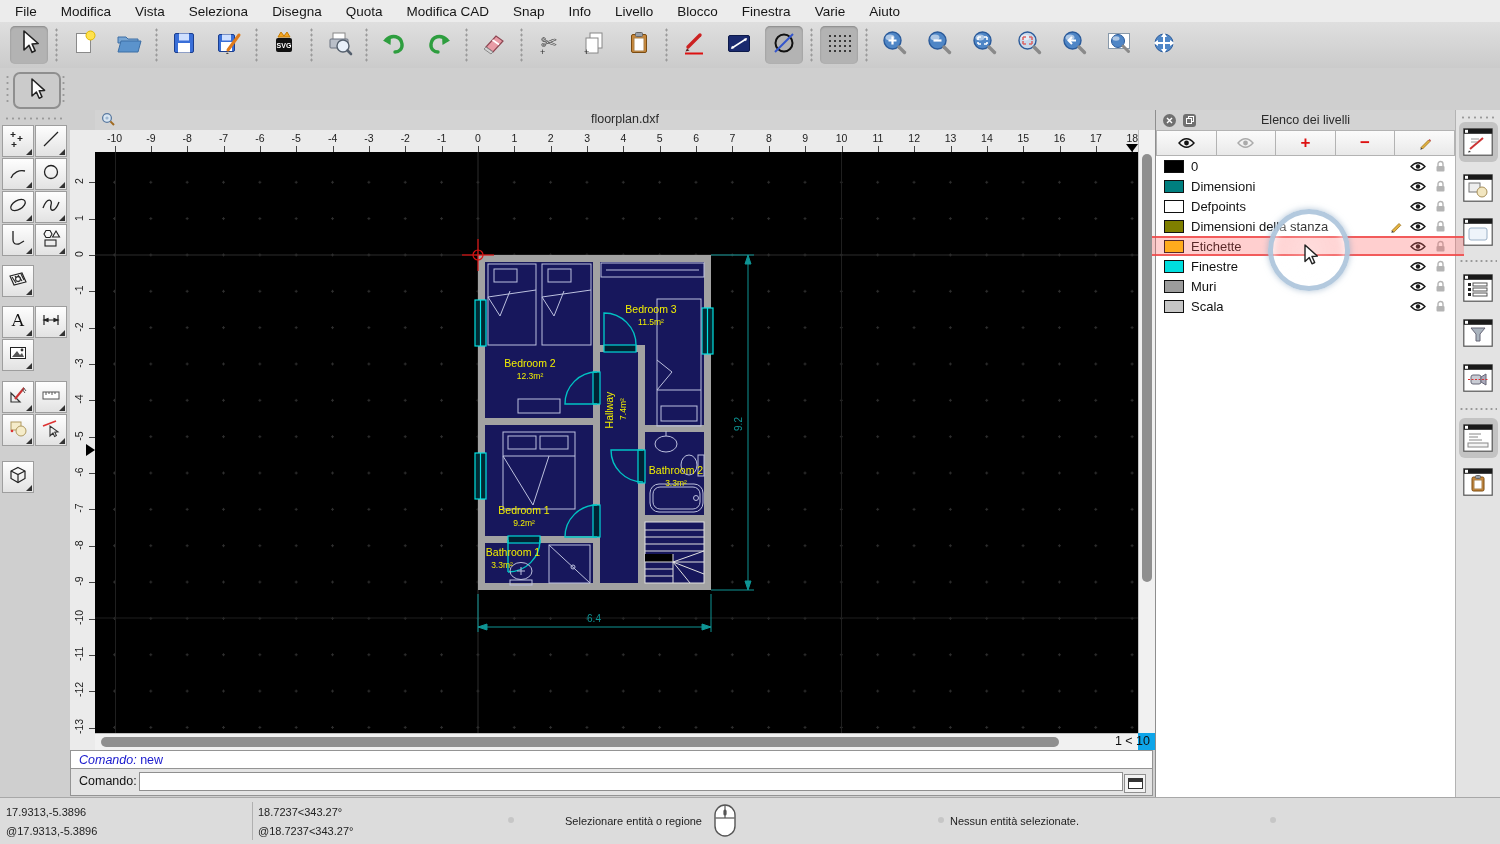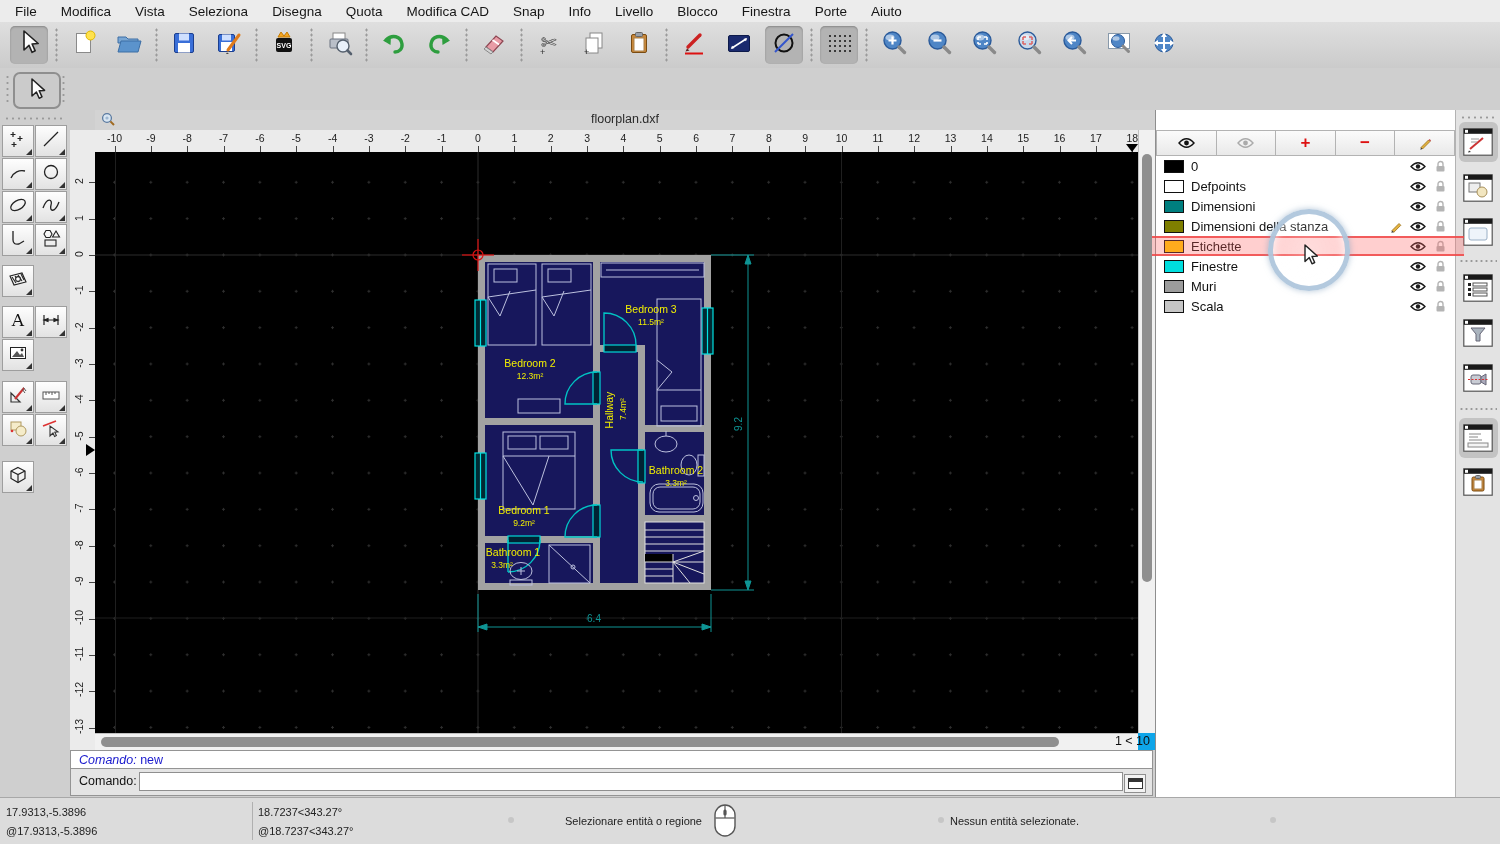--- a/index.html
+++ b/index.html
@@ -130,21 +130,21 @@
     <span class="menu-item">Vista</span>
     <span class="menu-item">Seleziona</span>
     <span class="menu-item">Disegna</span>
     <span class="menu-item">Quota</span>
     <span class="menu-item">Modifica CAD</span>
     <span class="menu-item">Snap</span>
     <span class="menu-item">Info</span>
     <span class="menu-item">Livello</span>
     <span class="menu-item">Blocco</span>
     <span class="menu-item">Finestra</span>
-    <span class="menu-item">Porte</span>
+    <span class="menu-item">Varie</span>
     <span class="menu-item">Aiuto</span>
   </div>
 
 <div class="toolbar" id="toolbar">
     <div class="tbtn active">
       <span><svg width="30" height="30" viewBox="0 0 30 30">
           <polygon points="10,3 10,22 15,17.4 18.1,24.3 21.2,22.8 18.1,16 24.2,15.5" fill="#fdfdfd" stroke="#222" stroke-width="1.6" stroke-linejoin="round"></polygon>
         </svg></span>
     </div>
     <div class="tsep"></div>
@@ -753,20 +753,34 @@
     <div class="cmd-panel-btn">
       <svg width="15" height="11" viewBox="0 0 15 11">
           <rect x="0.5" y="0.5" width="14" height="10" fill="#fff" stroke="#333"></rect>
           <rect x="0.5" y="0.5" width="14" height="3.5" fill="#333"></rect>
         </svg>
     </div>
   </div>
 </div>
 
 <div class="layerpanel">
+  <div class="lp-header">
+    <div class="lp-winbtn" style="left:7px">
+      <svg width="7" height="7" viewBox="0 0 7 7">
+          <path d="M1,1 L6,6 M6,1 L1,6" stroke="#fff" stroke-width="1.4"></path>
+        </svg>
+    </div>
+    <div class="lp-winbtn sq" style="left:27px">
+      <svg width="8" height="8" viewBox="0 0 8 8">
+          <rect x="2.5" y="0.5" width="5" height="5" fill="none" stroke="#fff"></rect>
+          <rect x="0.5" y="2.5" width="5" height="5" fill="#707070" stroke="#fff"></rect>
+        </svg>
+    </div>
+    <div class="lp-title">Elenco dei livelli</div>
+  </div>
   <div class="lp-toolbar">
     <div class="lp-tool">
       <svg width="17" height="12" viewBox="0 0 17 12">
           <path d="M1,6 Q8.5,-2.5 16,6 Q8.5,14.5 1,6 Z" fill="none" stroke="#111" stroke-width="1.4"></path>
           <circle cx="8.5" cy="6" r="2.4" fill="#111"></circle>
         </svg>
     </div>
     <div class="lp-tool">
       <svg width="17" height="12" viewBox="0 0 17 12">
           <path d="M1,6 Q8.5,-2.5 16,6 Q8.5,14.5 1,6 Z" fill="none" stroke="#ababab" stroke-width="1.4"></path>
@@ -798,38 +812,38 @@
           </svg>
         </span>
         <span class="lp-ico" style="margin-right:4px">
           <svg width="11" height="13" viewBox="0 0 11 13">
             <path d="M3,6 V4 a2.5,2.5 0 0 1 5,0 V6" fill="none" stroke="#b4b4b4" stroke-width="1.4"></path>
             <rect x="1.5" y="6" width="8" height="5.5" rx="1" fill="#b4b4b4"></rect>
           </svg>
         </span>
       </div>
       <div class="lp-row">
-        <span class="lp-swatch" style="background:#ffffff"></span>
-        <span class="lp-name">Defpoints</span>
+        <span class="lp-swatch" style="background:#007f7f"></span>
+        <span class="lp-name">Dimensioni</span>
         <span class="lp-ico">
           <svg width="16" height="11" viewBox="0 0 16 11">
             <path d="M1,5.5 Q8,-2 15,5.5 Q8,13 1,5.5 Z" fill="none" stroke="#1a1a1a" stroke-width="1.3"></path>
             <circle cx="8" cy="5.5" r="2.2" fill="#1a1a1a"></circle>
           </svg>
         </span>
         <span class="lp-ico" style="margin-right:4px">
           <svg width="11" height="13" viewBox="0 0 11 13">
             <path d="M3,6 V4 a2.5,2.5 0 0 1 5,0 V6" fill="none" stroke="#b4b4b4" stroke-width="1.4"></path>
             <rect x="1.5" y="6" width="8" height="5.5" rx="1" fill="#b4b4b4"></rect>
           </svg>
         </span>
       </div>
       <div class="lp-row">
-        <span class="lp-swatch" style="background:#007f7f"></span>
-        <span class="lp-name">Dimensioni</span>
+        <span class="lp-swatch" style="background:#ffffff"></span>
+        <span class="lp-name">Defpoints</span>
         <span class="lp-ico">
           <svg width="16" height="11" viewBox="0 0 16 11">
             <path d="M1,5.5 Q8,-2 15,5.5 Q8,13 1,5.5 Z" fill="none" stroke="#1a1a1a" stroke-width="1.3"></path>
             <circle cx="8" cy="5.5" r="2.2" fill="#1a1a1a"></circle>
           </svg>
         </span>
         <span class="lp-ico" style="margin-right:4px">
           <svg width="11" height="13" viewBox="0 0 11 13">
             <path d="M3,6 V4 a2.5,2.5 0 0 1 5,0 V6" fill="none" stroke="#b4b4b4" stroke-width="1.4"></path>
             <rect x="1.5" y="6" width="8" height="5.5" rx="1" fill="#b4b4b4"></rect>

